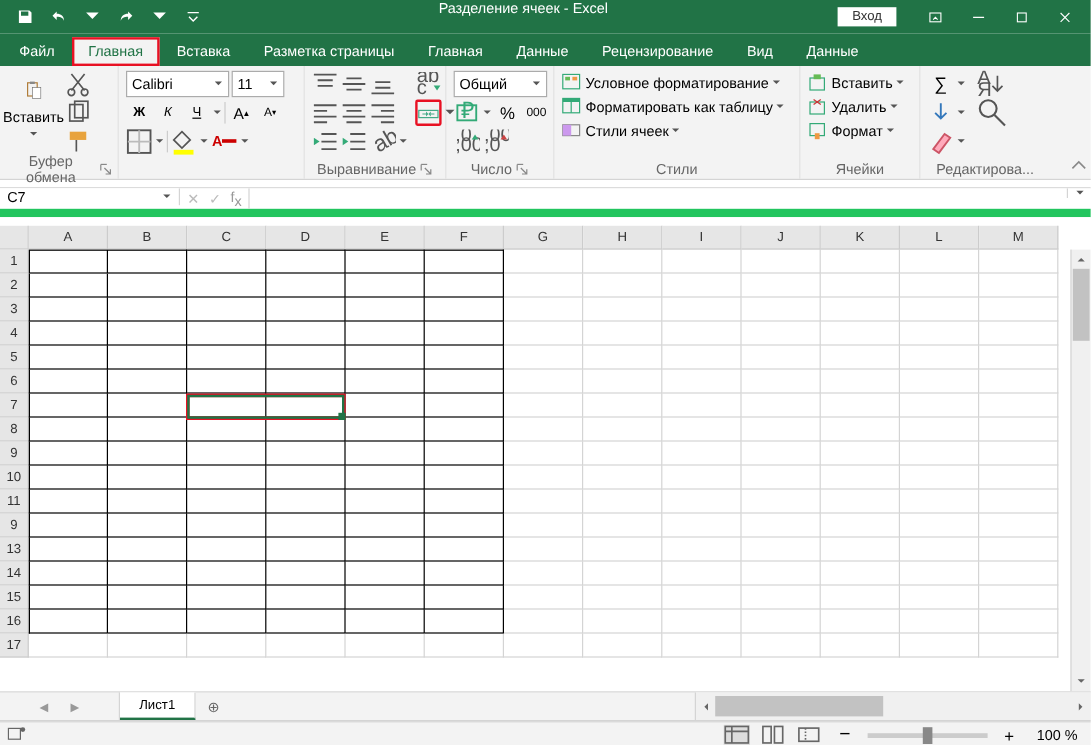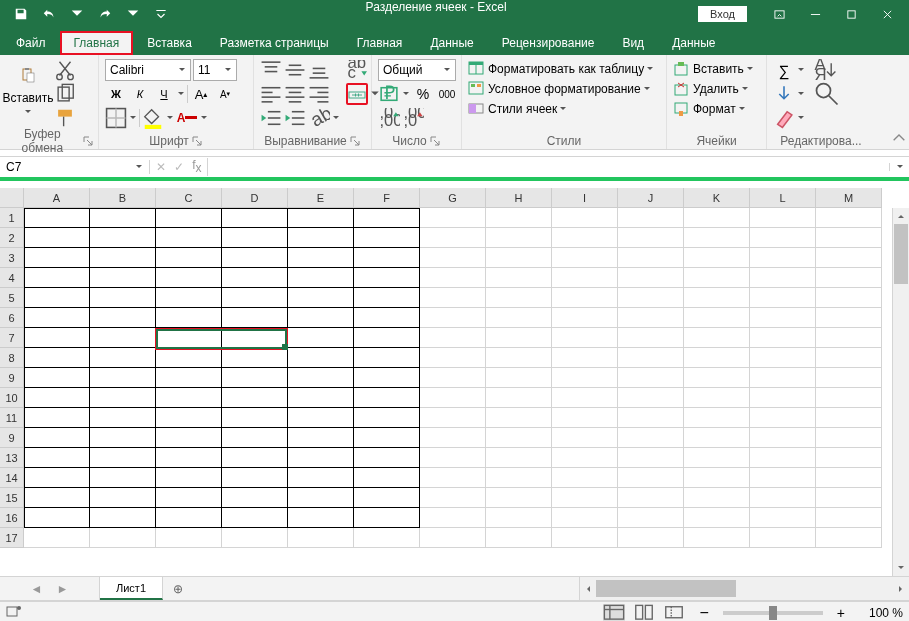--- a/index.html
+++ b/index.html
@@ -30,21 +30,21 @@
 .col{display:flex;flex-direction:column;gap:2px;padding:2px}
 .row{display:flex;align-items:center;gap:2px}
 .sel{border:1px solid #ababab;background:#fff;height:22px;display:flex;align-items:center;padding:0 4px;cursor:pointer}
 .sel .dd{margin-left:auto}
 .dd svg{width:8px;height:8px;fill:#555}
 .smbtn{width:22px;height:22px;display:flex;align-items:center;justify-content:center;font-size:11px;cursor:pointer}
 .smbtn.b{font-weight:bold}
 .smbtn.i{font-style:italic}
 .smbtn.u{text-decoration:underline}
 .hlbtn{border:2px solid #e81123;border-radius:2px}
-.formulabar{height:24px;border-bottom:4px solid #22c55e;display:flex;align-items:center;background:#fff}
+.formulabar{height:24px;border-bottom:7px solid #22c55e;display:flex;align-items:flex-start;background:#fff}
 .namebox{width:150px;border-right:1px solid #d4d4d4;display:flex;align-items:center;padding:0 6px;background:#fff}
 .namebox .dd{margin-left:auto}
 .fxbtns{display:flex;align-items:center;padding:0 6px;gap:8px;border-right:1px solid #d4d4d4;color:#999}
 .fxinput{flex:1;padding:0 6px;display:flex;align-items:center}
 .expand-dd{width:20px;display:flex;align-items:center;justify-content:center;border-left:1px solid #d4d4d4}
 .sheet{position:relative;height:388px;overflow:hidden;background:#fff}
 .corner{position:absolute;left:0;top:0;width:24px;height:20px;background:#e6e6e6;border-right:1px solid #ccc;border-bottom:1px solid #ccc}
 .colheads{position:absolute;left:24px;top:0;height:20px;display:flex}
 .ch{width:66px;height:20px;background:#e6e6e6;border-right:1px solid #ccc;border-bottom:1px solid #ccc;display:flex;align-items:center;justify-content:center;font-size:11px;color:#333;cursor:pointer}
 .rowheads{position:absolute;left:0;top:20px;display:flex;flex-direction:column}
@@ -255,26 +255,20 @@
             <span style="color:#c00;font-weight:bold">А</span>
             <div style="height:3px;width:12px;background:#c00;margin-top:-2px"></div>
           </div>
         <div class="smbtn" style="width:8px">
             <svg viewBox="0 0 8 8">
               <path d="M1 2l3 3 3-3z" fill="#555"></path>
             </svg>
           </div>
       </div>
     </div>
-    <div class="group-label">
-        <span>Шрифт</span>
-        <span class="launcher"><svg viewBox="0 0 10 10">
-            <path d="M1 1h5M1 1v5M4 4l5 5M9 5v4H5"></path>
-          </svg></span>
-      </div>
   </div>
 
   <div class="group" style="width:118px">
     <div class="group-content">
       <div class="col">
         <div class="row">
           <div class="smbtn">
               <svg viewBox="0 0 14 14">
                 <line x1="1" y1="2" x2="13" y2="2" stroke="#555"></line>
                 <line x1="3" y1="5" x2="11" y2="5" stroke="#555"></line>
@@ -429,35 +423,35 @@
             <path d="M1 1h5M1 1v5M4 4l5 5M9 5v4H5"></path>
           </svg></span>
       </div>
   </div>
 
   <div class="group" style="width:205px">
     <div class="group-content col" style="gap:4px;padding-top:4px">
       <div class="row" style="cursor:pointer">
           <svg width="18" height="16" viewBox="0 0 18 16">
             <rect x="1" y="1" width="14" height="12" fill="none" stroke="#3a7"></rect>
+            <rect x="3" y="3" width="4" height="3" fill="#6b5"></rect>
+            <rect x="9" y="3" width="4" height="3" fill="#e94"></rect>
+          </svg>
+          <span>Условное форматирование</span>
+          <span class="dd"><svg viewBox="0 0 8 8" width="8">
+              <path d="M1 2l3 3 3-3z" fill="#555"></path>
+            </svg></span>
+        </div>
+      <div class="row" style="cursor:pointer">
+          <svg width="18" height="16" viewBox="0 0 18 16">
+            <rect x="1" y="1" width="14" height="12" fill="none" stroke="#3a7"></rect>
             <rect x="1" y="1" width="14" height="3" fill="#3a7"></rect>
             <line x1="8" y1="1" x2="8" y2="13" stroke="#3a7"></line>
           </svg>
           <span>Форматировать как таблицу</span>
-          <span class="dd"><svg viewBox="0 0 8 8" width="8">
-              <path d="M1 2l3 3 3-3z" fill="#555"></path>
-            </svg></span>
-        </div>
-      <div class="row" style="cursor:pointer">
-          <svg width="18" height="16" viewBox="0 0 18 16">
-            <rect x="1" y="1" width="14" height="12" fill="none" stroke="#3a7"></rect>
-            <rect x="3" y="3" width="4" height="3" fill="#6b5"></rect>
-            <rect x="9" y="3" width="4" height="3" fill="#e94"></rect>
-          </svg>
-          <span>Условное форматирование</span>
           <span class="dd"><svg viewBox="0 0 8 8" width="8">
               <path d="M1 2l3 3 3-3z" fill="#555"></path>
             </svg></span>
         </div>
       <div class="row" style="cursor:pointer">
           <svg width="18" height="16" viewBox="0 0 18 16">
             <rect x="1" y="3" width="14" height="9" fill="none" stroke="#888"></rect>
             <rect x="1" y="3" width="7" height="9" fill="#c9e"></rect>
           </svg>
           <span>Стили ячеек</span>
@@ -918,15 +912,15 @@
         <svg viewBox="0 0 16 12">
           <rect x="2" y="2" width="12" height="8" fill="none" stroke="#666"></rect>
           <line x1="6" y1="2" x2="6" y2="10" stroke="#666" stroke-dasharray="1"></line>
         </svg>
       </div>
     <div style="font-size:16px;cursor:pointer;padding:0 6px">−</div>
     <div class="zoomslider">
         <div class="zoomthumb"></div>
       </div>
     <div style="font-size:14px;cursor:pointer;padding:0 6px">+</div>
-    <div style="width:44px;text-align:right">100 %</div>
+    <div style="width:44px;text-align:center">100 %</div>
   </div>
 </div>
 
 </body></html>

